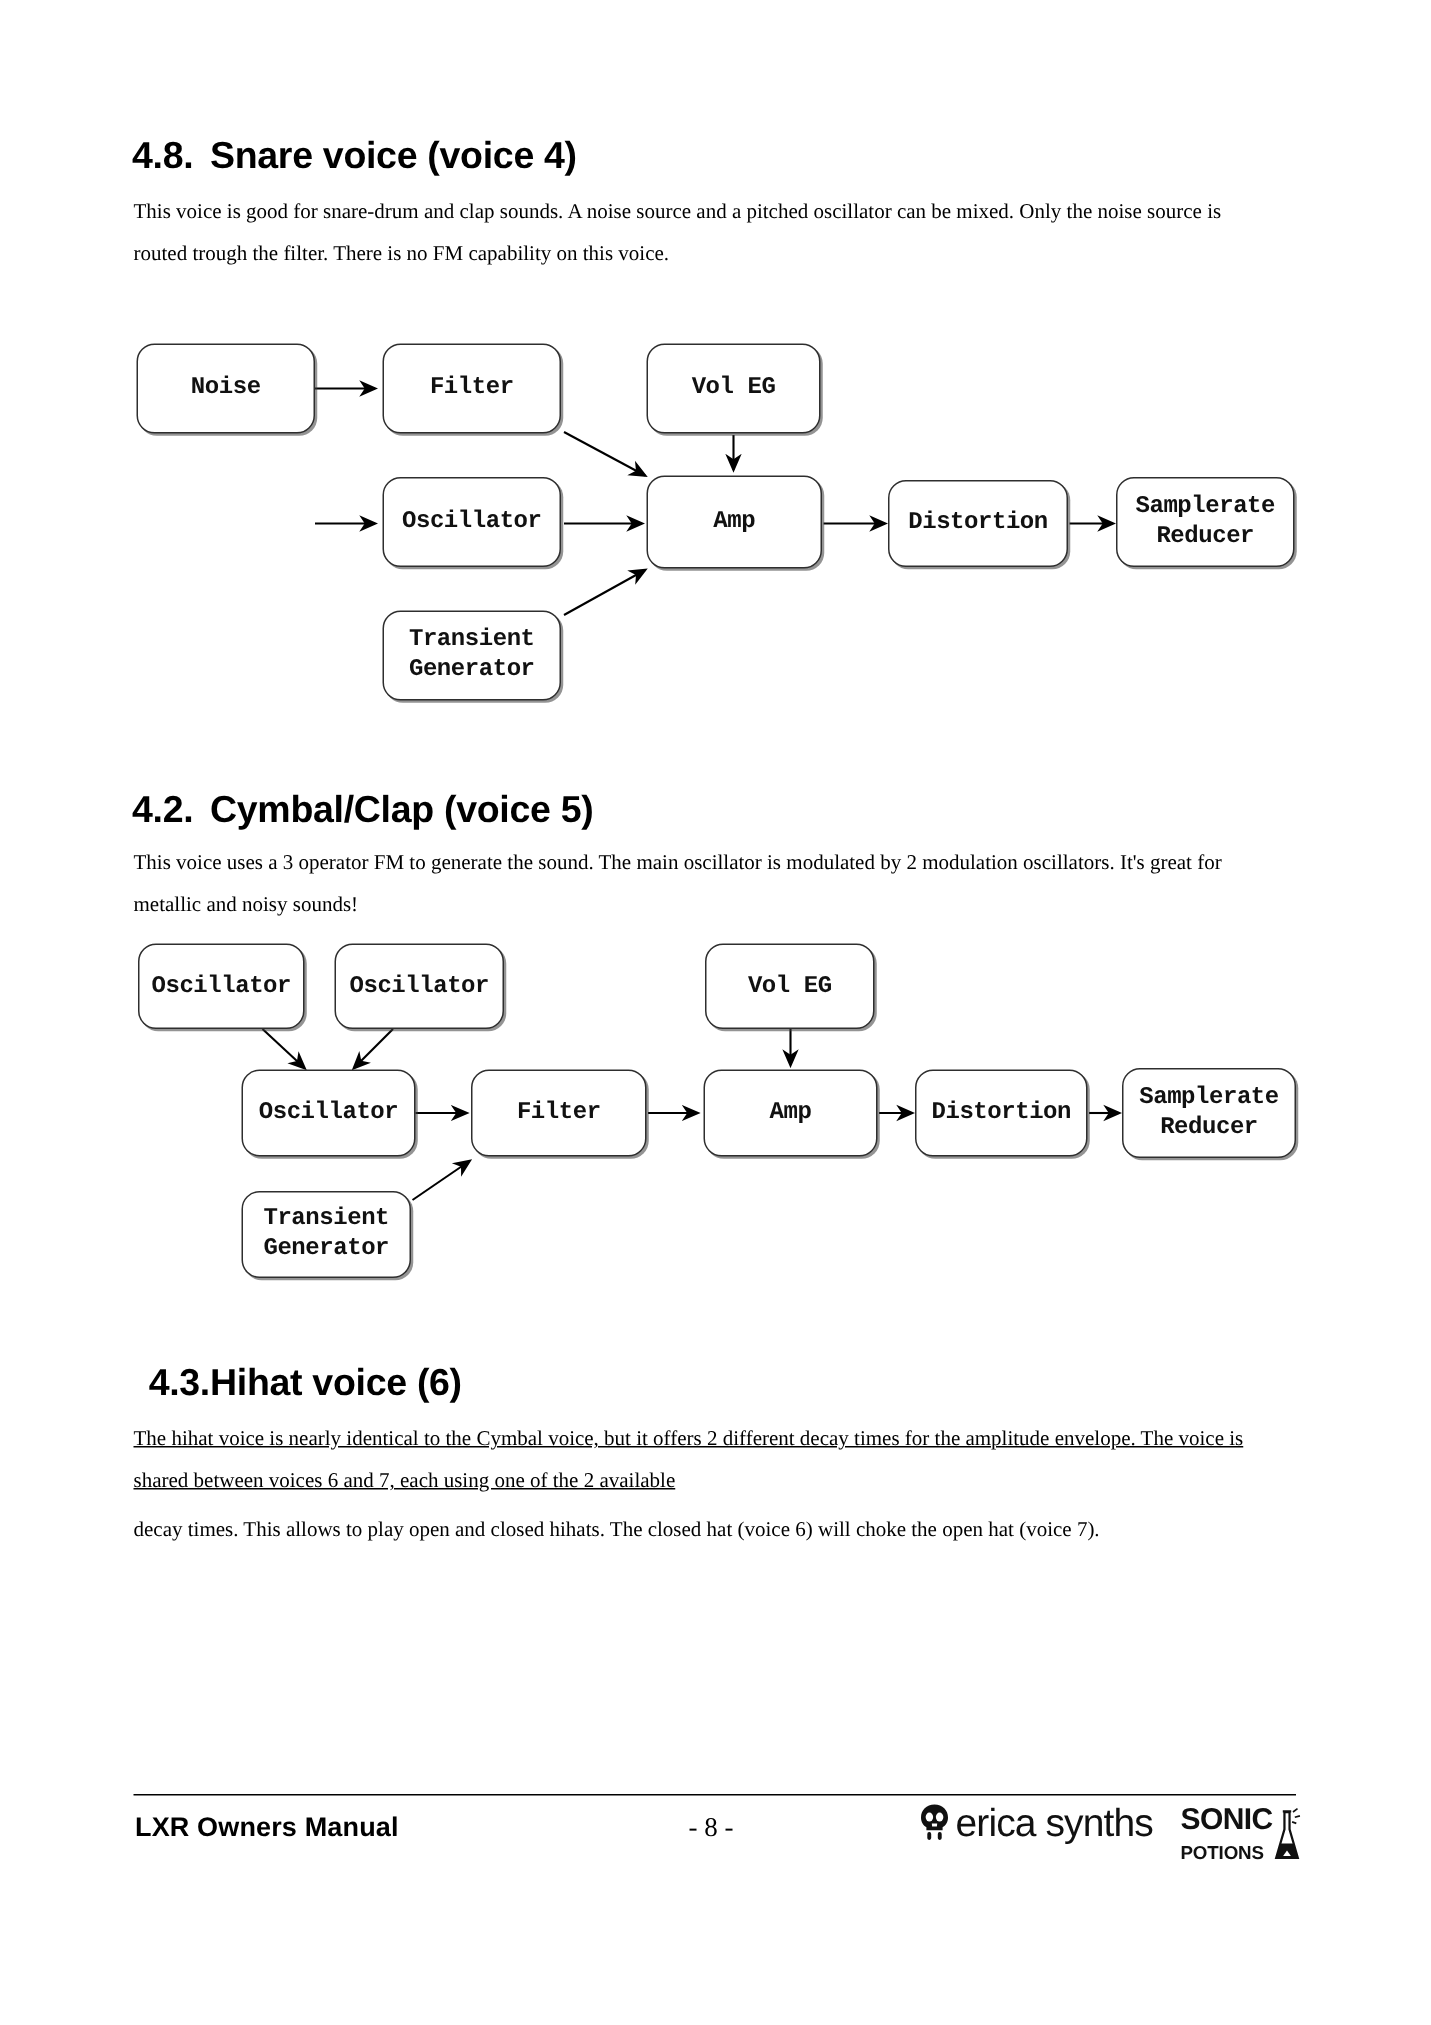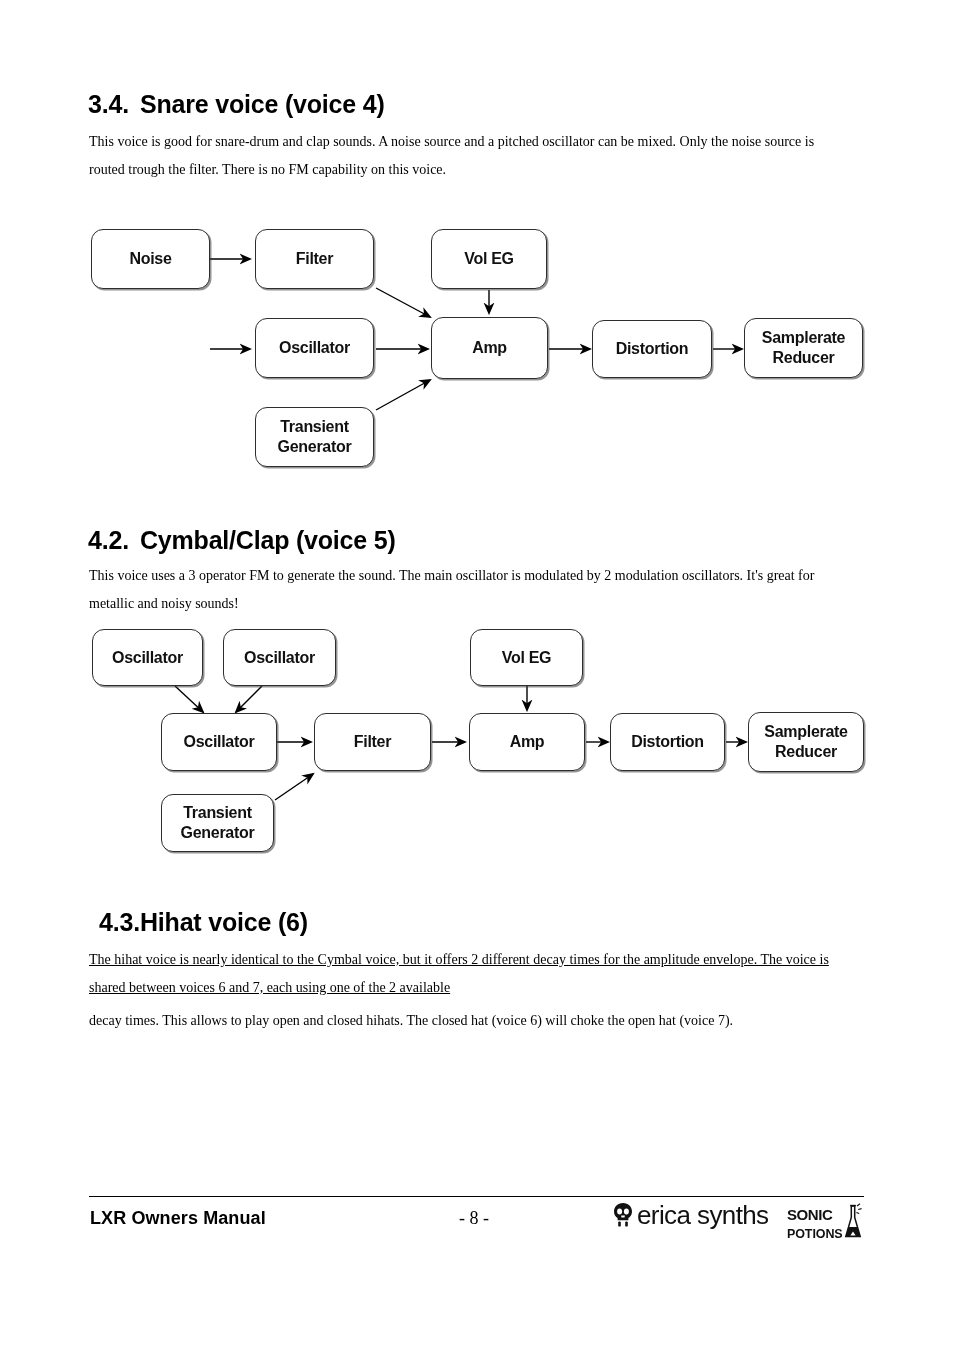--- a/index.html
+++ b/index.html
@@ -54,21 +54,21 @@
     position: absolute;
     box-sizing: border-box;
     border: 1.6px solid #2e2e2e;
     border-radius: 12px;
     background: #ffffff;
     box-shadow: 1.5px 1.5px 0 rgba(60,60,60,0.55);
     display: flex;
     align-items: center;
     justify-content: center;
     text-align: center;
-    font-family: Liberation Sans, sans-serif;
+    font-family: Liberation Mono, monospace;
     font-weight: bold;
     font-size: 16px;
     letter-spacing: -0.3px;
     color: #111;
     line-height: 1.22;
     padding: 12px 4px;
   }
   .nodebox.two-line { font-size: 16px; }
 
   
@@ -112,40 +112,40 @@
     gap: 1px;
   }
   .logo-sonic-words {
     display: flex;
     flex-direction: column;
     line-height: 1;
   }
   .logo-sonic-top {
     font-family: "Liberation Sans", sans-serif;
     font-weight: bold;
-    font-size: 15px;
+    font-size: 20px;
     letter-spacing: -0.4px;
     color: #111;
   }
   .logo-sonic-bottom {
     font-family: Liberation Sans, sans-serif;
     font-weight: bold;
     font-size: 12.5px;
     letter-spacing: -0.1px;
     color: #111;
     margin-top: 6px;
   }
 </style>
 </head>
 <body>
 
 <div class="page">
 
   <div class="heading" style="left:88px; top:90px;">
-    <span class="num">3.4.</span><span>Snare voice (voice 4)</span>
+    <span class="num">4.8.</span><span>Snare voice (voice 4)</span>
   </div>
 
   <div class="para" style="left:89px; top:128px; width:763px;">This voice is good for snare-drum and clap sounds. A noise source and a pitched oscillator can be mixed. Only the noise source is routed trough the filter. There is no FM capability on this voice.</div>
 
   <div class="diagram" style="left:0px; top:0px; width:954px; height:1350px; pointer-events:none;">
     <svg width="954" height="1350" viewBox="0 0 954 1350" xmlns="http://www.w3.org/2000/svg">
       <defs>
         <marker id="ah" markerWidth="9" markerHeight="9" refX="7.5" refY="4.5" orient="auto" markerUnits="strokeWidth">
           <path d="M0,0.6 L9,4.5 L0,8.4 L2.6,4.5 Z" fill="#000"></path>
         </marker>

